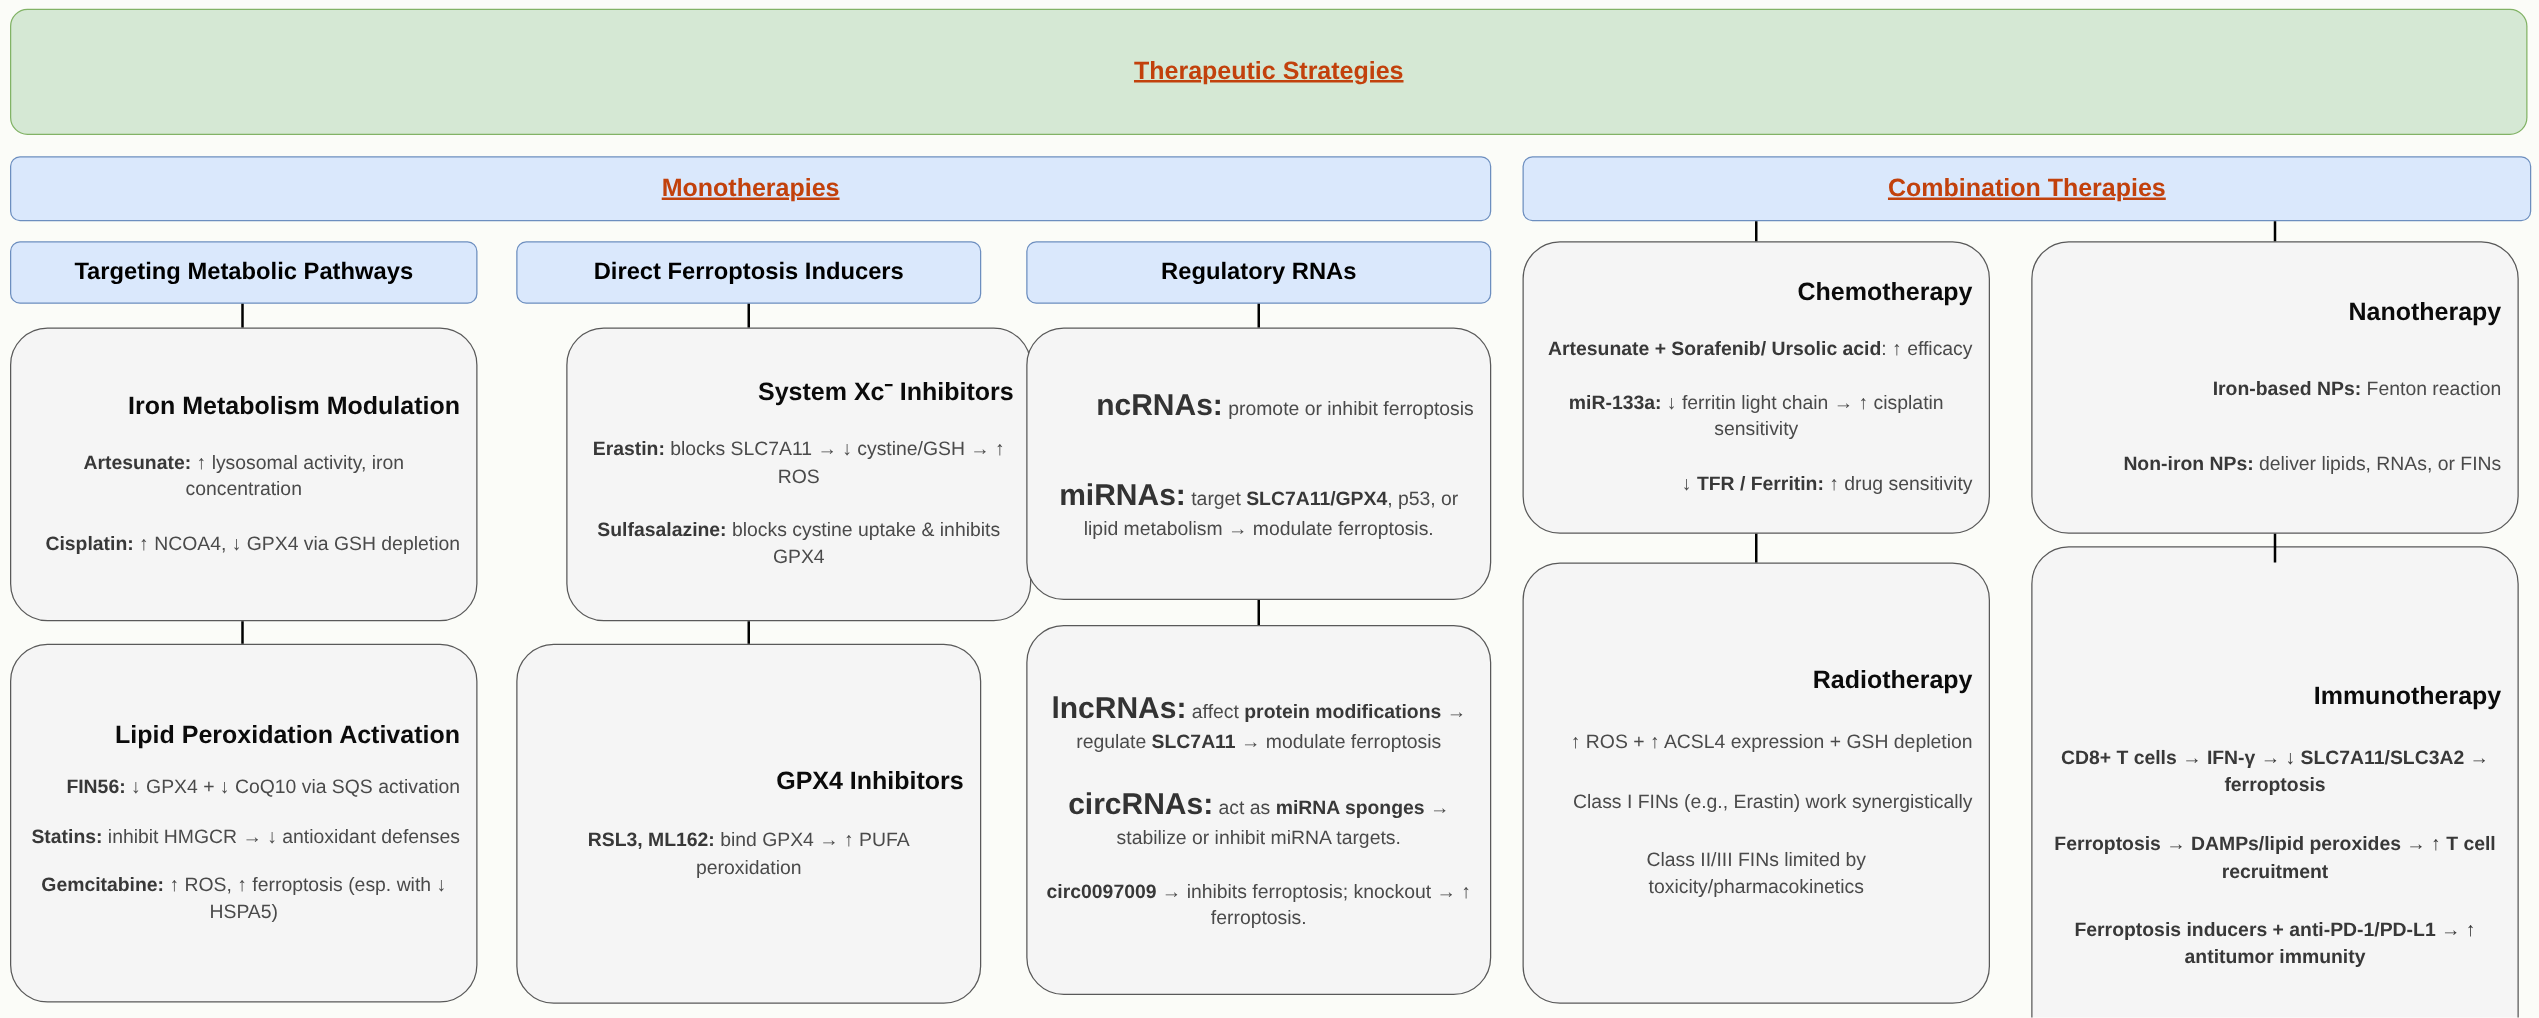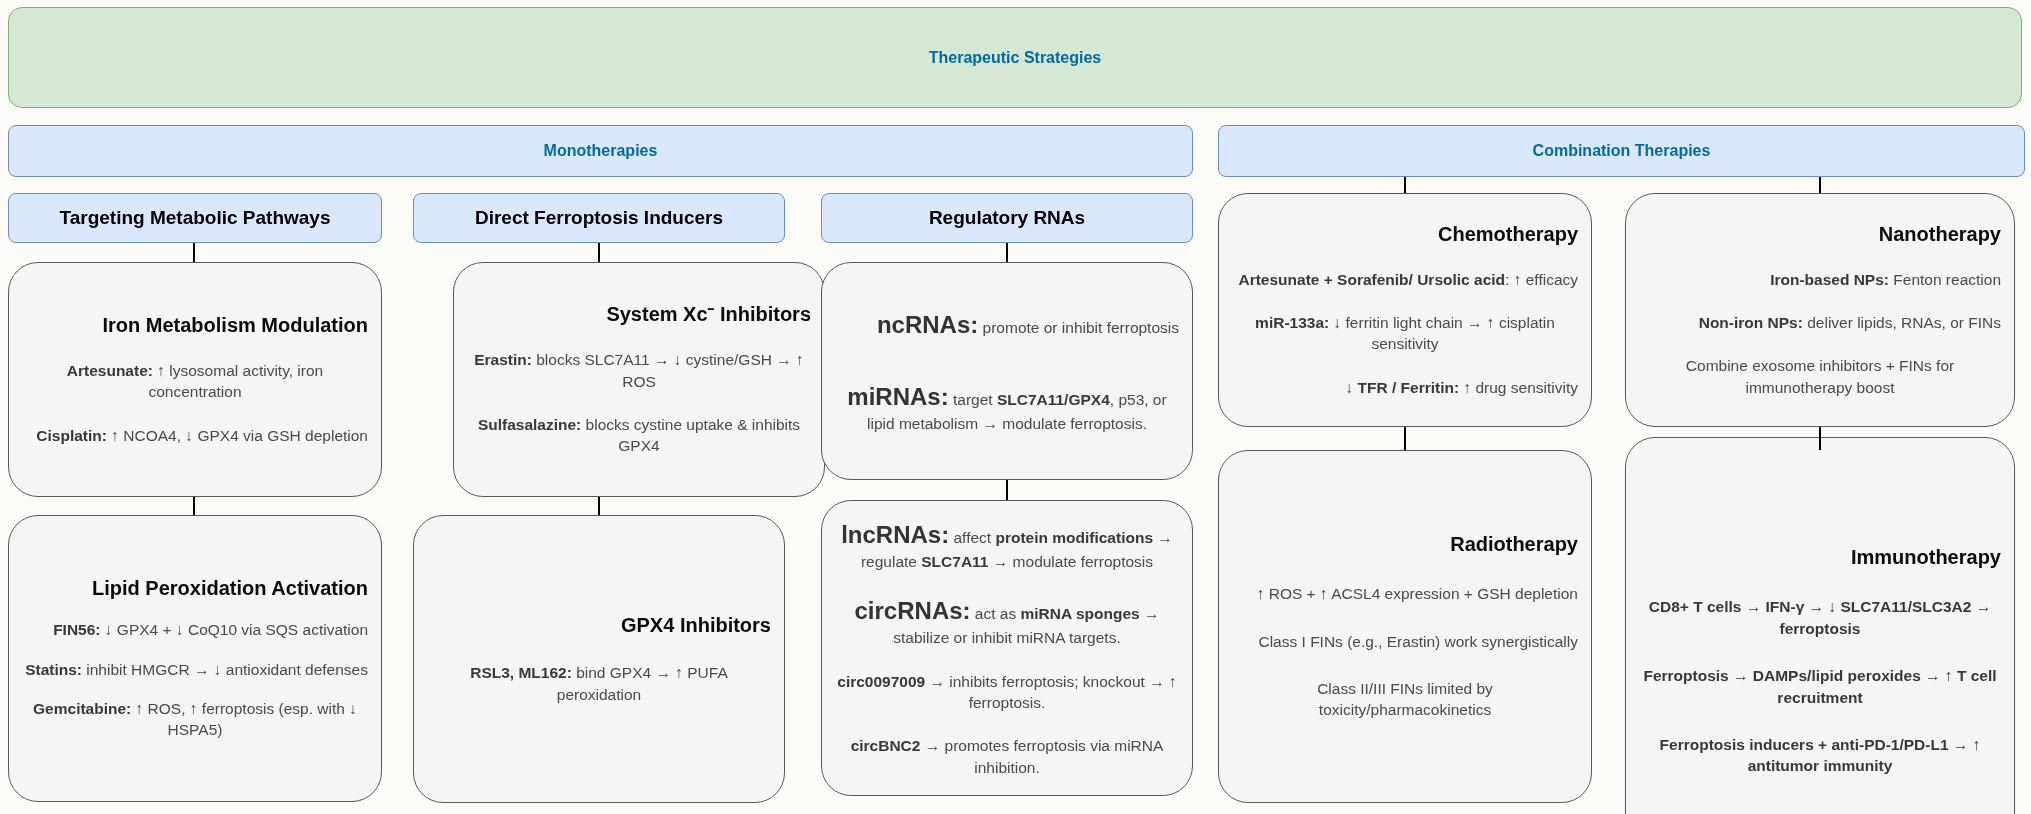--- a/index.html
+++ b/index.html
@@ -8,21 +8,21 @@
     background:#fbfcf8;
     font-family:"Liberation Sans", sans-serif;
     position:relative;
     overflow:hidden;
   }
   .box { position:absolute; box-sizing:border-box; display:flex; align-items:center; justify-content:center; }
   .green { background:#d5e8d4; border:1.5px solid #82b366; border-radius:14px; }
   .blue  { background:#dae8fc; border:1.5px solid #6c8ebf; border-radius:8px; }
   .grey  { background:#f5f5f5; border:1.5px solid #595959; border-radius:30px; }
 
-  .hdr-label    { font-size:16px; font-weight:700; color:#0369a1; }
+  .hdr-label    { font-size:20px; font-weight:700; color:#c2410c;text-decoration:underline; }
   .colhdr-label { font-size:19px; font-weight:700; color:#000; }
 
   .node-content {
     display:flex; flex-direction:column; align-items:flex-end; justify-content:center;
     width:100%; height:100%; box-sizing:border-box;
     padding:6px 13px; text-align:center;
   }
   .node-title { font-size:20px; font-weight:700; color:#0b0b0b; line-height:1.25; }
   .para { font-size:15.5px; color:#4a4a4a; line-height:1.38; }
   .para .b  { font-weight:700; color:#383838; }
@@ -121,38 +121,36 @@
   <div class="node-content evenly">
     <div class="para"><span class="b lg">ncRNAs:</span><span> promote or inhibit ferroptosis</span></div>
     <div class="para"><span class="b lg">miRNAs:</span><span> target </span><span class="b">SLC7A11/GPX4</span><span>, p53, or lipid metabolism → modulate ferroptosis.</span></div>
   </div>
 </div>
 <div id="c3b" class="box grey">
   <div class="node-content gap22">
     <div class="para"><span class="b lg">lncRNAs:</span><span> affect </span><span class="b">protein modifications</span><span> → regulate </span><span class="b">SLC7A11</span><span> → modulate ferroptosis</span></div>
     <div class="para"><span class="b lg">circRNAs:</span><span> act as </span><span class="b">miRNA sponges</span><span> → stabilize or inhibit miRNA targets.</span></div>
     <div class="para"><span class="b">circ0097009</span><span> → inhibits ferroptosis; knockout → ↑ ferroptosis.</span></div>
-    <div class="para"><span class="b">circBNC2</span><span> → promotes ferroptosis via miRNA inhibition.</span></div>
   </div>
 </div>
 
 <div id="chemo" class="box grey">
   <div class="node-content evenly">
     <div class="node-title">Chemotherapy</div>
     <div class="para"><span class="b">Artesunate + Sorafenib/ Ursolic acid</span><span>: ↑ efficacy</span></div>
     <div class="para"><span class="b">miR-133a:</span><span> ↓ ferritin light chain → ↑ cisplatin sensitivity</span></div>
     <div class="para"><span>↓ </span><span class="b">TFR / Ferritin:</span><span> ↑ drug sensitivity</span></div>
   </div>
 </div>
 <div id="nano" class="box grey">
   <div class="node-content evenly">
     <div class="node-title">Nanotherapy</div>
     <div class="para"><span class="b">Iron-based NPs:</span><span> Fenton reaction</span></div>
     <div class="para"><span class="b">Non-iron NPs:</span><span> deliver lipids, RNAs, or FINs</span></div>
-    <div class="para"><span>Combine exosome inhibitors + FINs for immunotherapy boost</span></div>
   </div>
 </div>
 <div id="radio" class="box grey">
   <div class="node-content gap26">
     <div class="node-title">Radiotherapy</div>
     <div class="para"><span>↑ ROS + ↑ ACSL4 expression + GSH depletion</span></div>
     <div class="para"><span>Class I FINs (e.g., Erastin) work synergistically</span></div>
     <div class="para"><span>Class II/III FINs limited by toxicity/pharmacokinetics</span></div>
   </div>
 </div>

